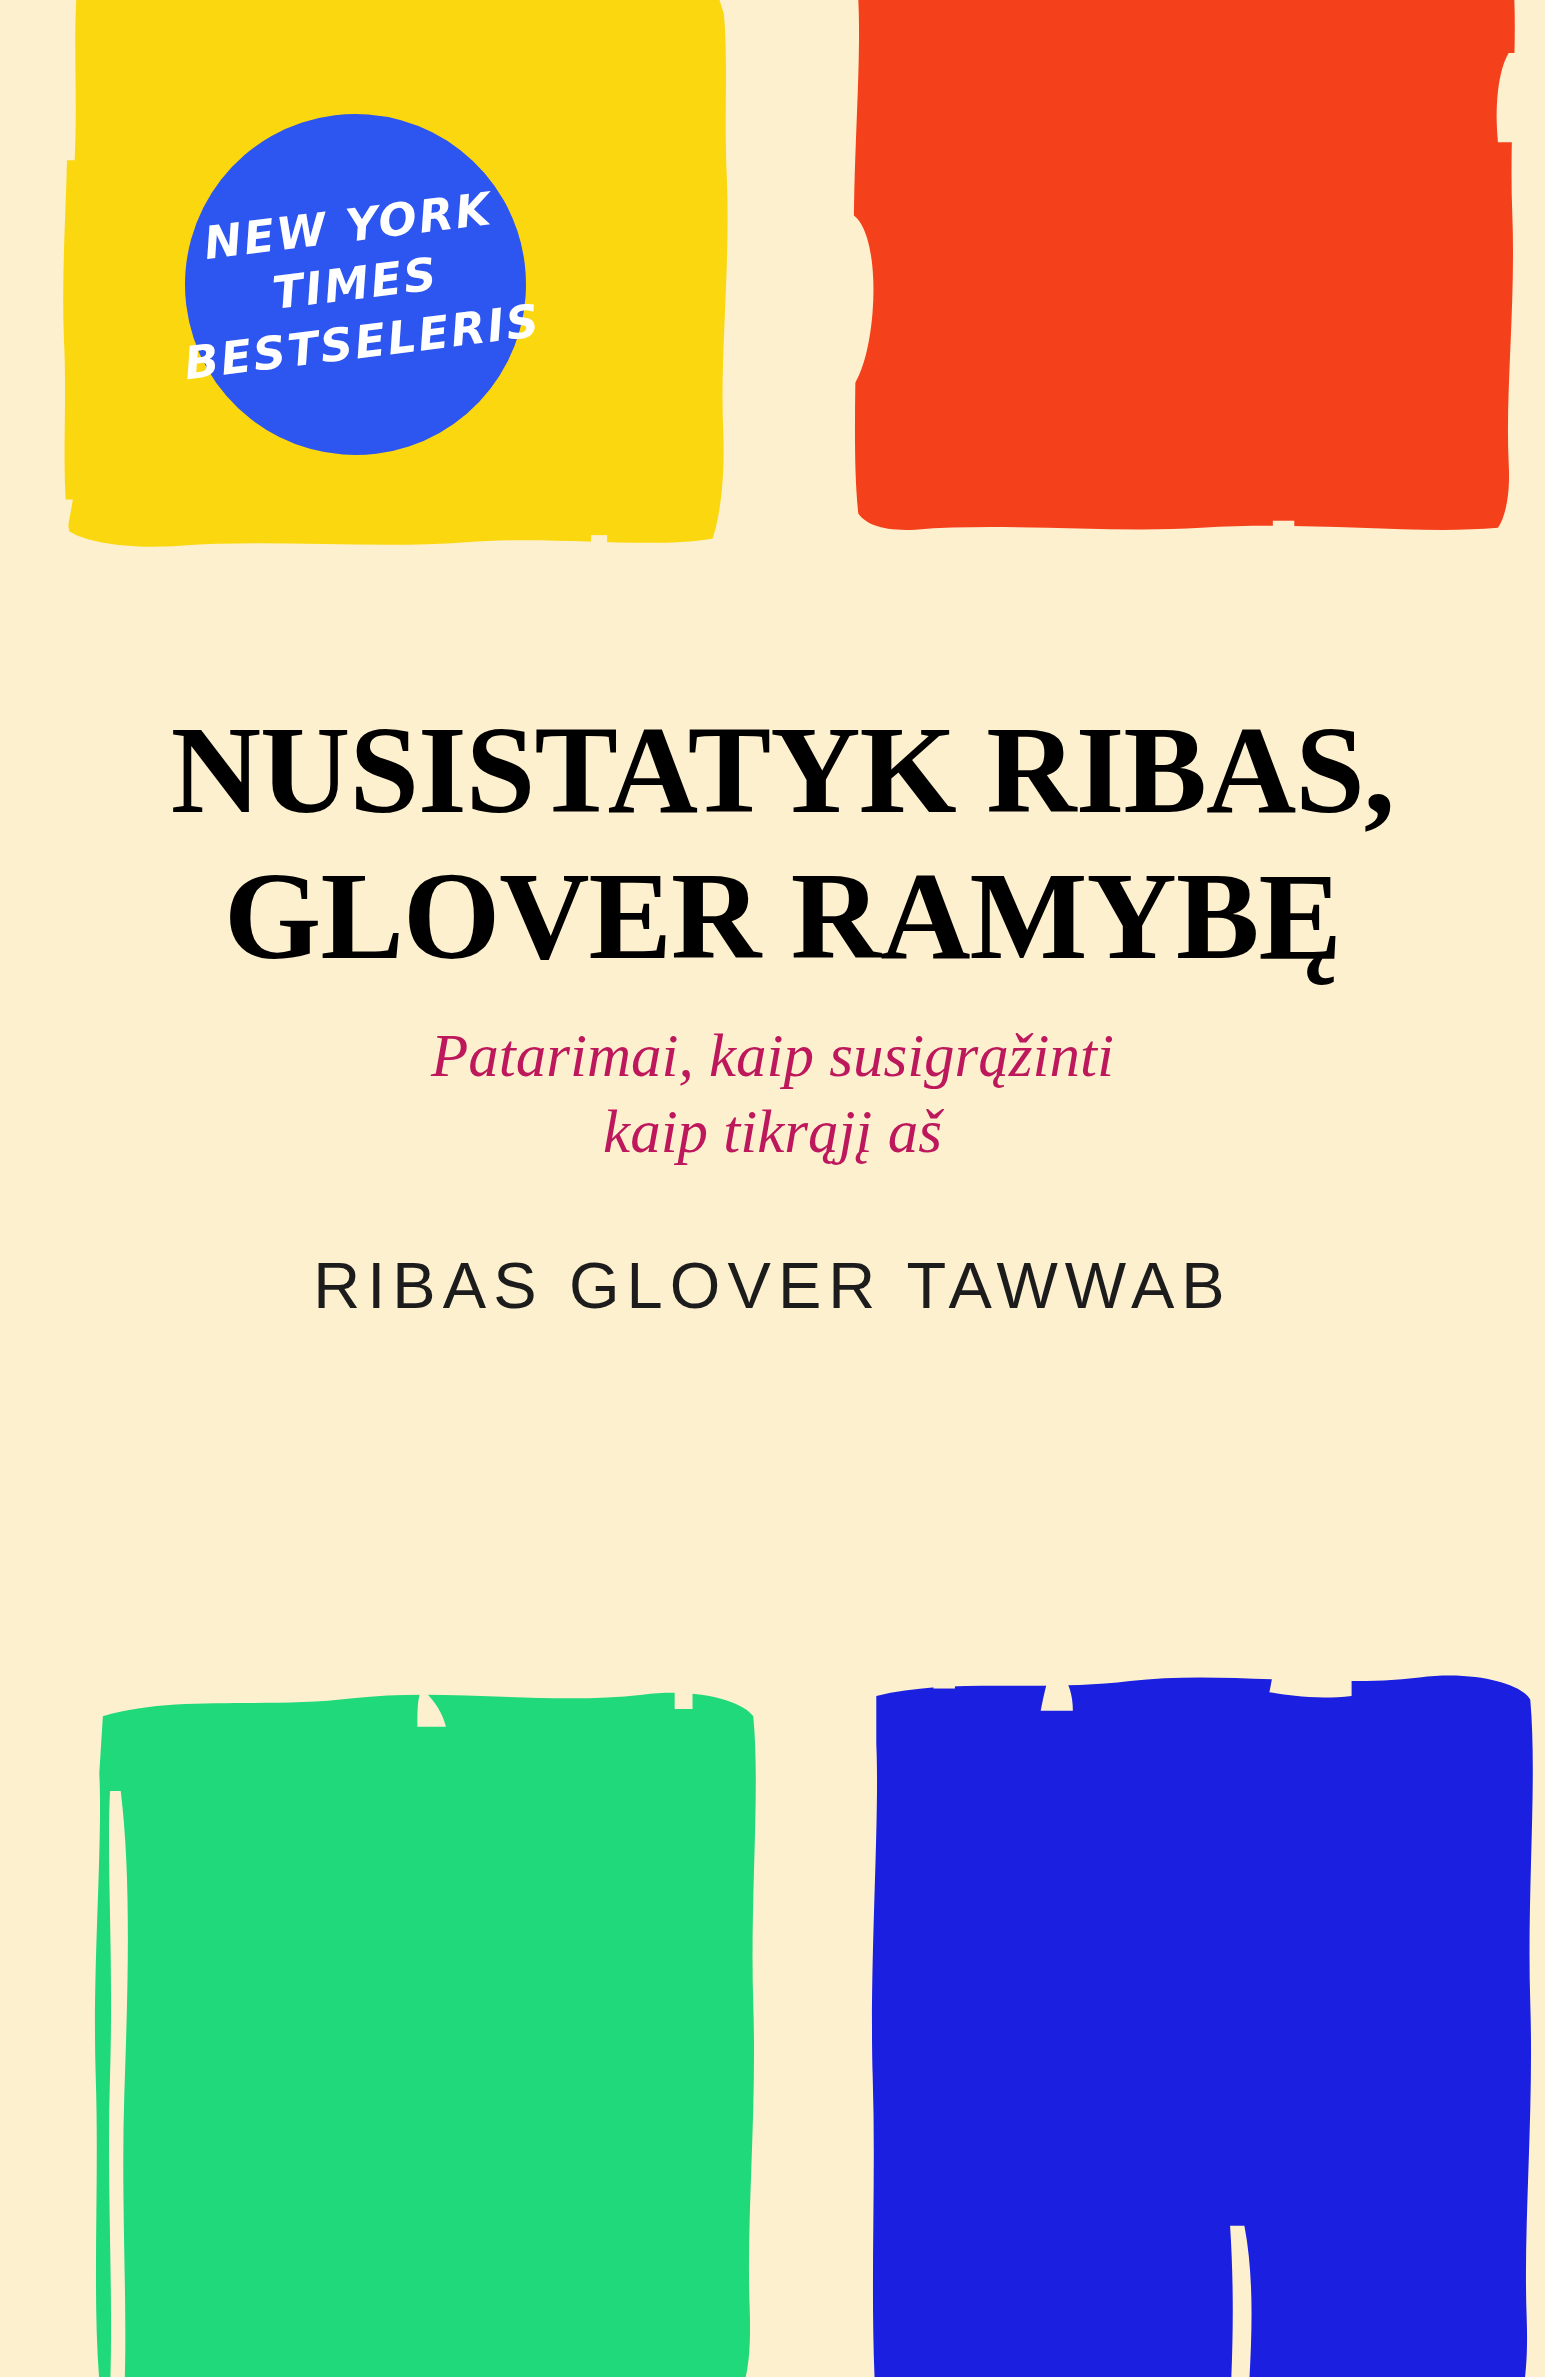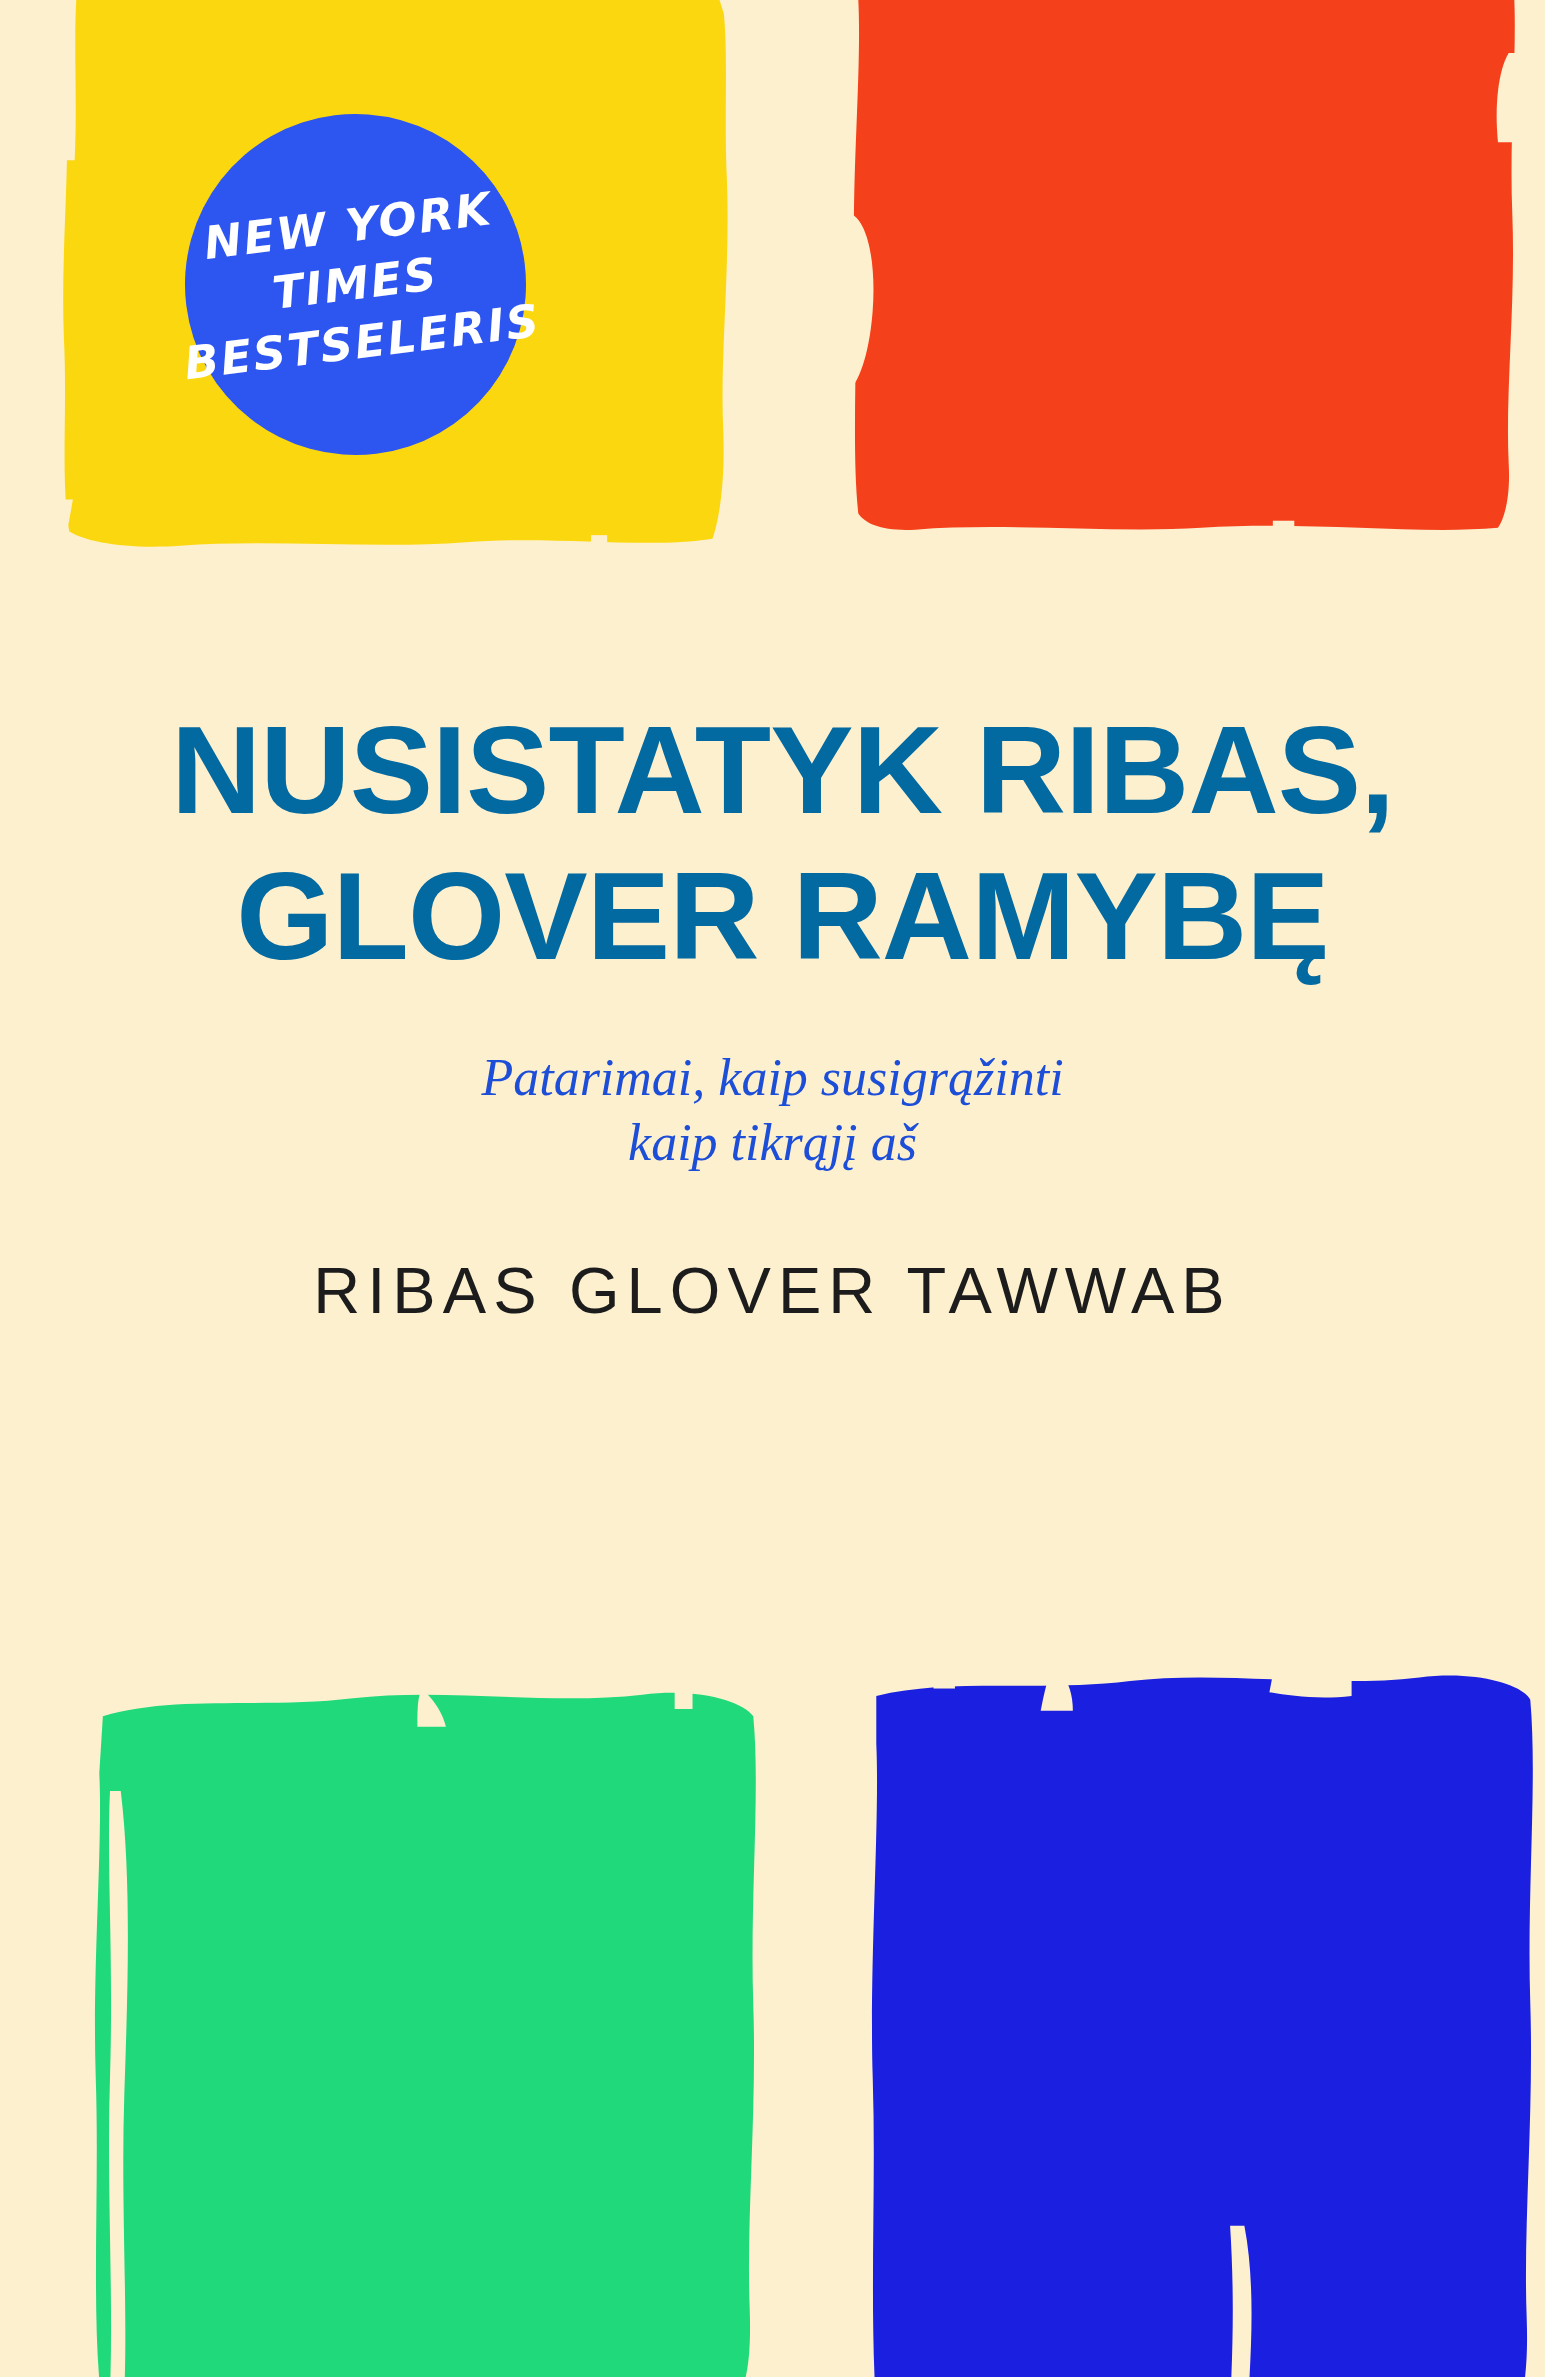--- a/index.html
+++ b/index.html
@@ -62,35 +62,35 @@
 
   
   .title-block {
     position: absolute;
     left: 0;
     top: 697px;
     width: 100%;
     text-align: center;
   }
   .title-line {
-    font-family: Liberation Sans, sans-serif;
+    font-family: Liberation Serif, serif;
     font-weight: 700;
     font-size: 125px;
     line-height: 1.17;
     letter-spacing: -0.9px;
-    color: #0369a1;
+    color: #000000;
     padding-left: 20px;
   }
   .subtitle {
-    margin-top: 55px;
+    margin-top: 28px;
     font-family: "Liberation Serif", serif;
     font-style: italic;
-    font-size: 52px;
+    font-size: 61px;
     line-height: 1.26;
-    color: #1d4ed8;
+    color: #be185d;
   }
   .author {
     margin-top: 77px;
     font-family: "Liberation Sans", sans-serif;
     font-weight: 400;
     font-size: 65px;
     letter-spacing: 7.1px;
     color: #1c1c1c;
   }
 </style>

